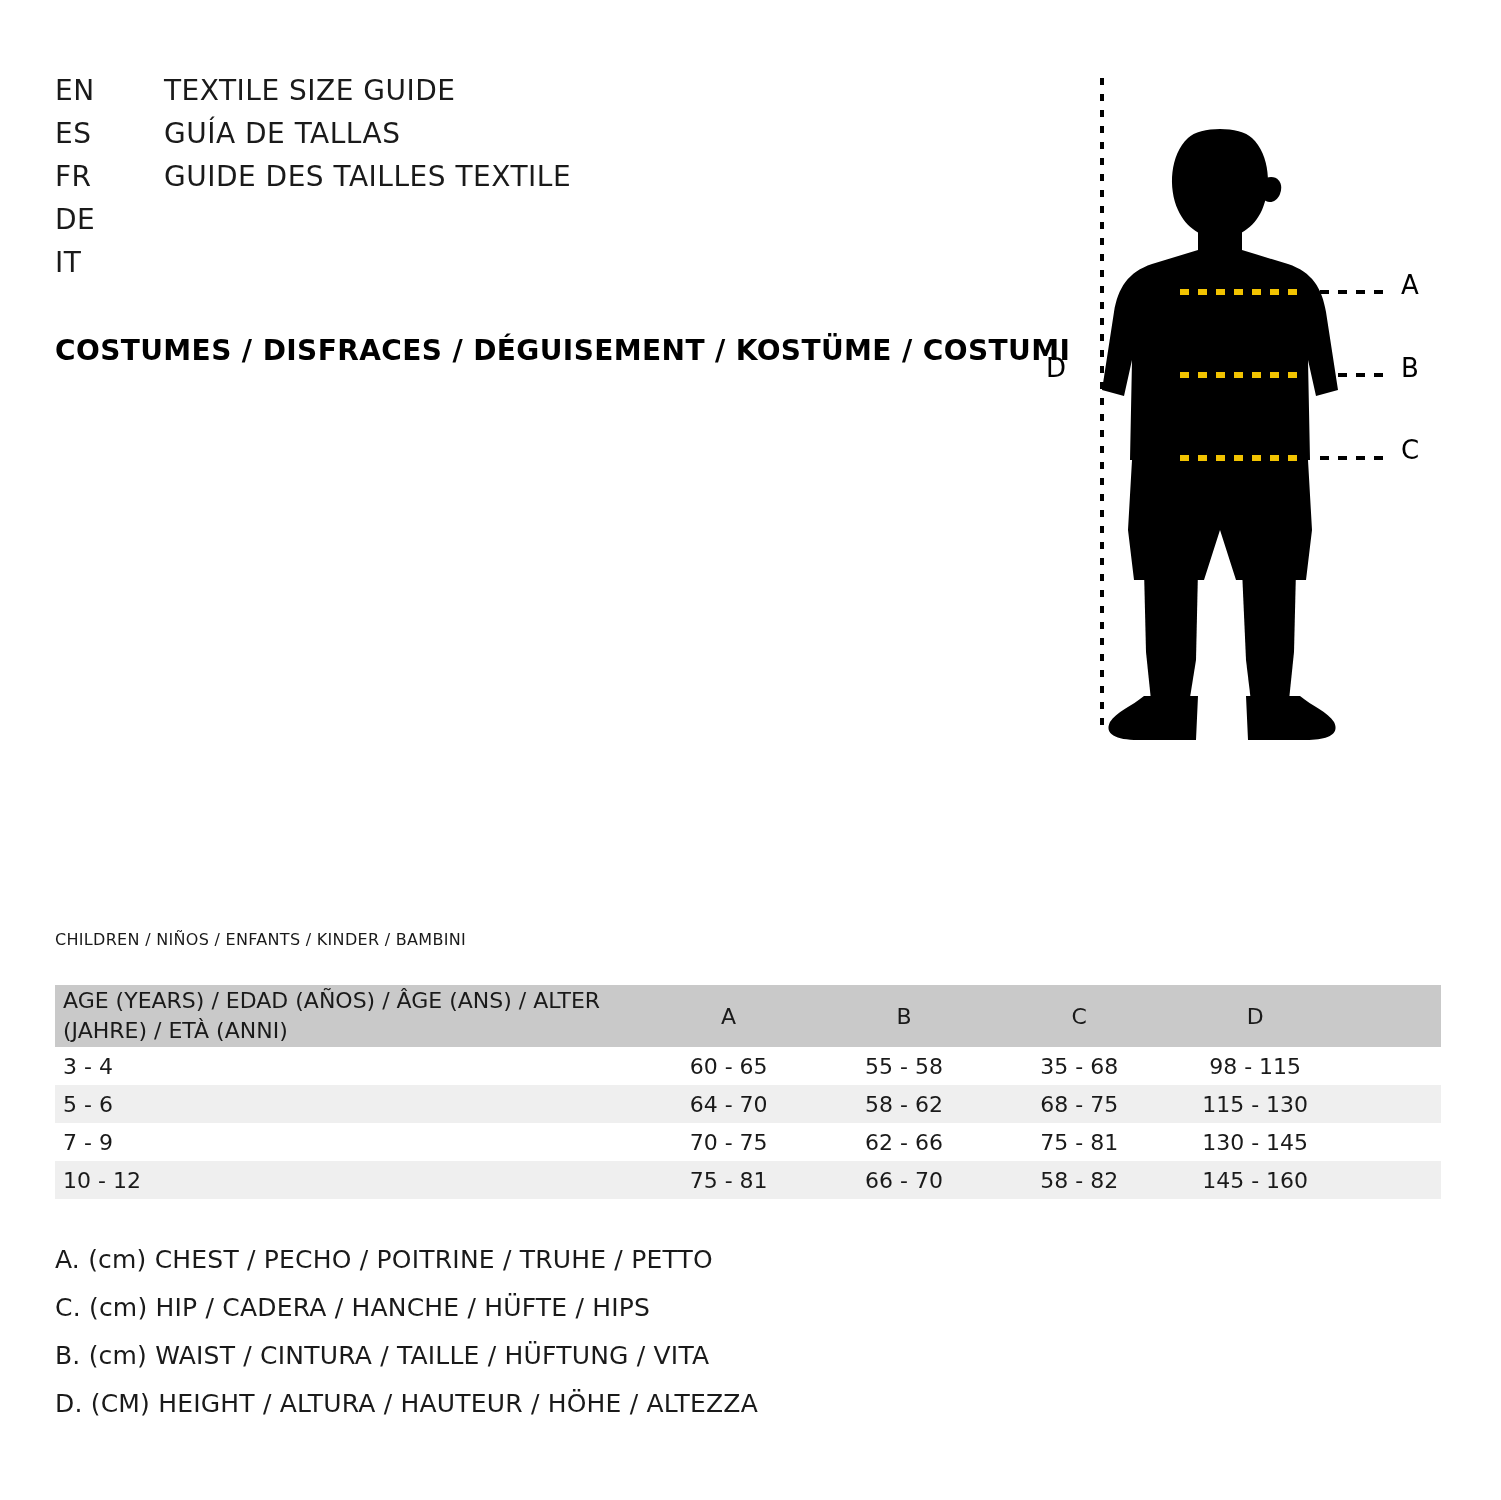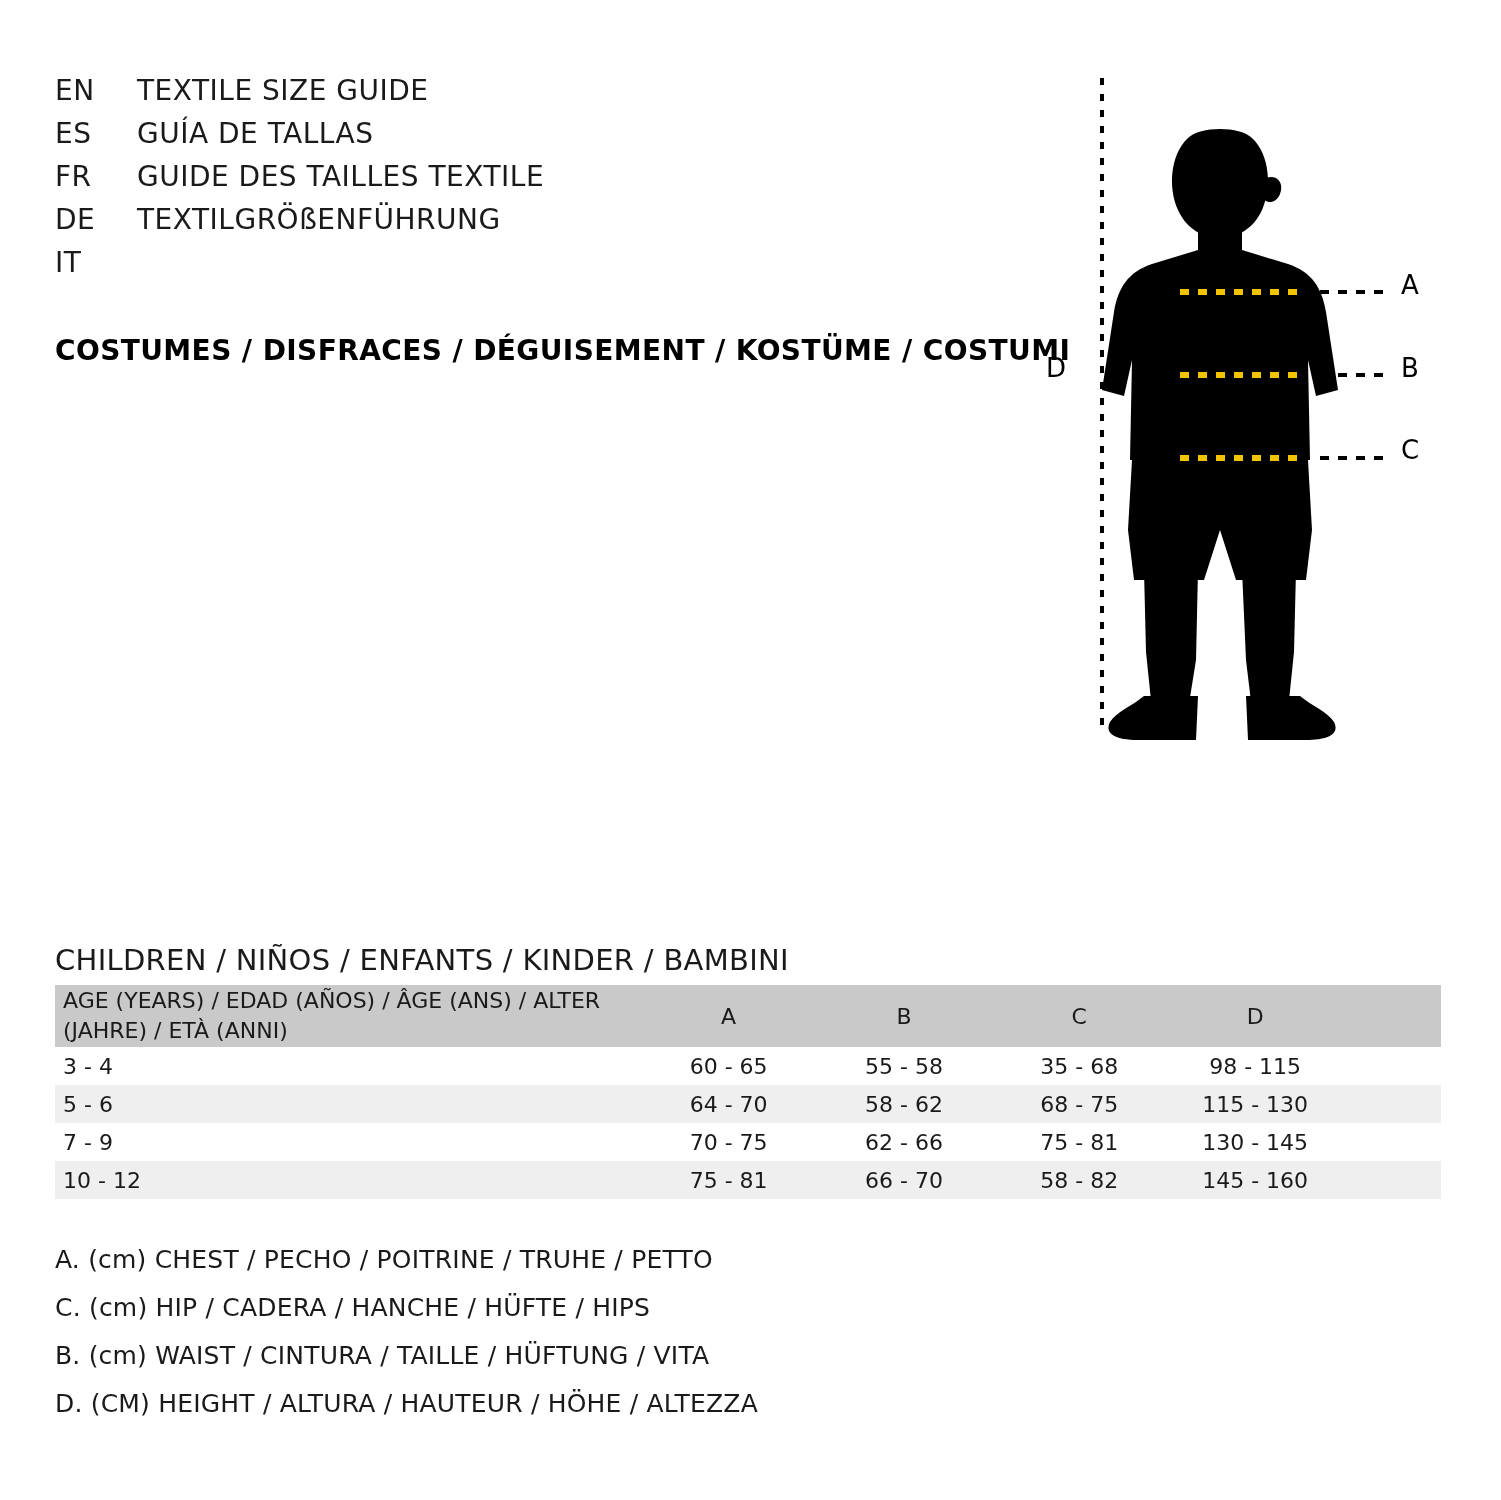--- a/index.html
+++ b/index.html
@@ -21,20 +21,21 @@
     position: absolute;
     left: 55px;
     top: 74px;
     width: 950px;
   }
   .lang-row {
     display: flex;
     align-items: baseline;
     height: 43px;
     white-space: nowrap;
+    gap: 27px;
   }
   .lang-code {
     width: 82px;
     font-size: 28px;
     letter-spacing: 0.5px;
     color: #1a1a1a;
   }
   .lang-text {
     font-size: 28px;
     letter-spacing: 0.5px;
@@ -73,24 +74,23 @@
   .label-A { left: 381px; top: 210px; }
   .label-B { left: 381px; top: 293px; }
   .label-C { left: 381px; top: 375px; }
   .label-D { left: 26px;  top: 293px; }
 
   
   .section-title {
     position: absolute;
     left: 55px;
     top: 930px;
-    font-size: 29px;
+    font-size: 16px;
     color: #1a1a1a;
     letter-spacing: 0.3px;
-    margin-top: 13px;
   }
   table.size-table {
     position: absolute;
     left: 55px;
     top: 985px;
     width: 1386px;
     border-collapse: collapse;
     font-size: 22px;
     color: #1a1a1a;
   }
@@ -155,21 +155,20 @@
   <div class="lang-row">
     <span class="lang-code">ES</span>
     <span class="lang-text">GUÍA DE TALLAS</span>
   </div>
   <div class="lang-row">
     <span class="lang-code">FR</span>
     <span class="lang-text">GUIDE DES TAILLES TEXTILE</span>
   </div>
   <div class="lang-row">
     <span class="lang-code">DE</span>
-    <span class="lang-text">TEXTILGRÖßENFÜHRUNG</span>
   </div>
   <div class="lang-row">
     <span class="lang-code">IT</span>
   </div>
 </div>
 
 <div class="costumes-line">COSTUMES / DISFRACES / DÉGUISEMENT / KOSTÜME / COSTUMI</div>
 
 <div class="figure-area">
   <svg class="figure-svg" width="440" height="700" viewBox="0 0 440 700">

